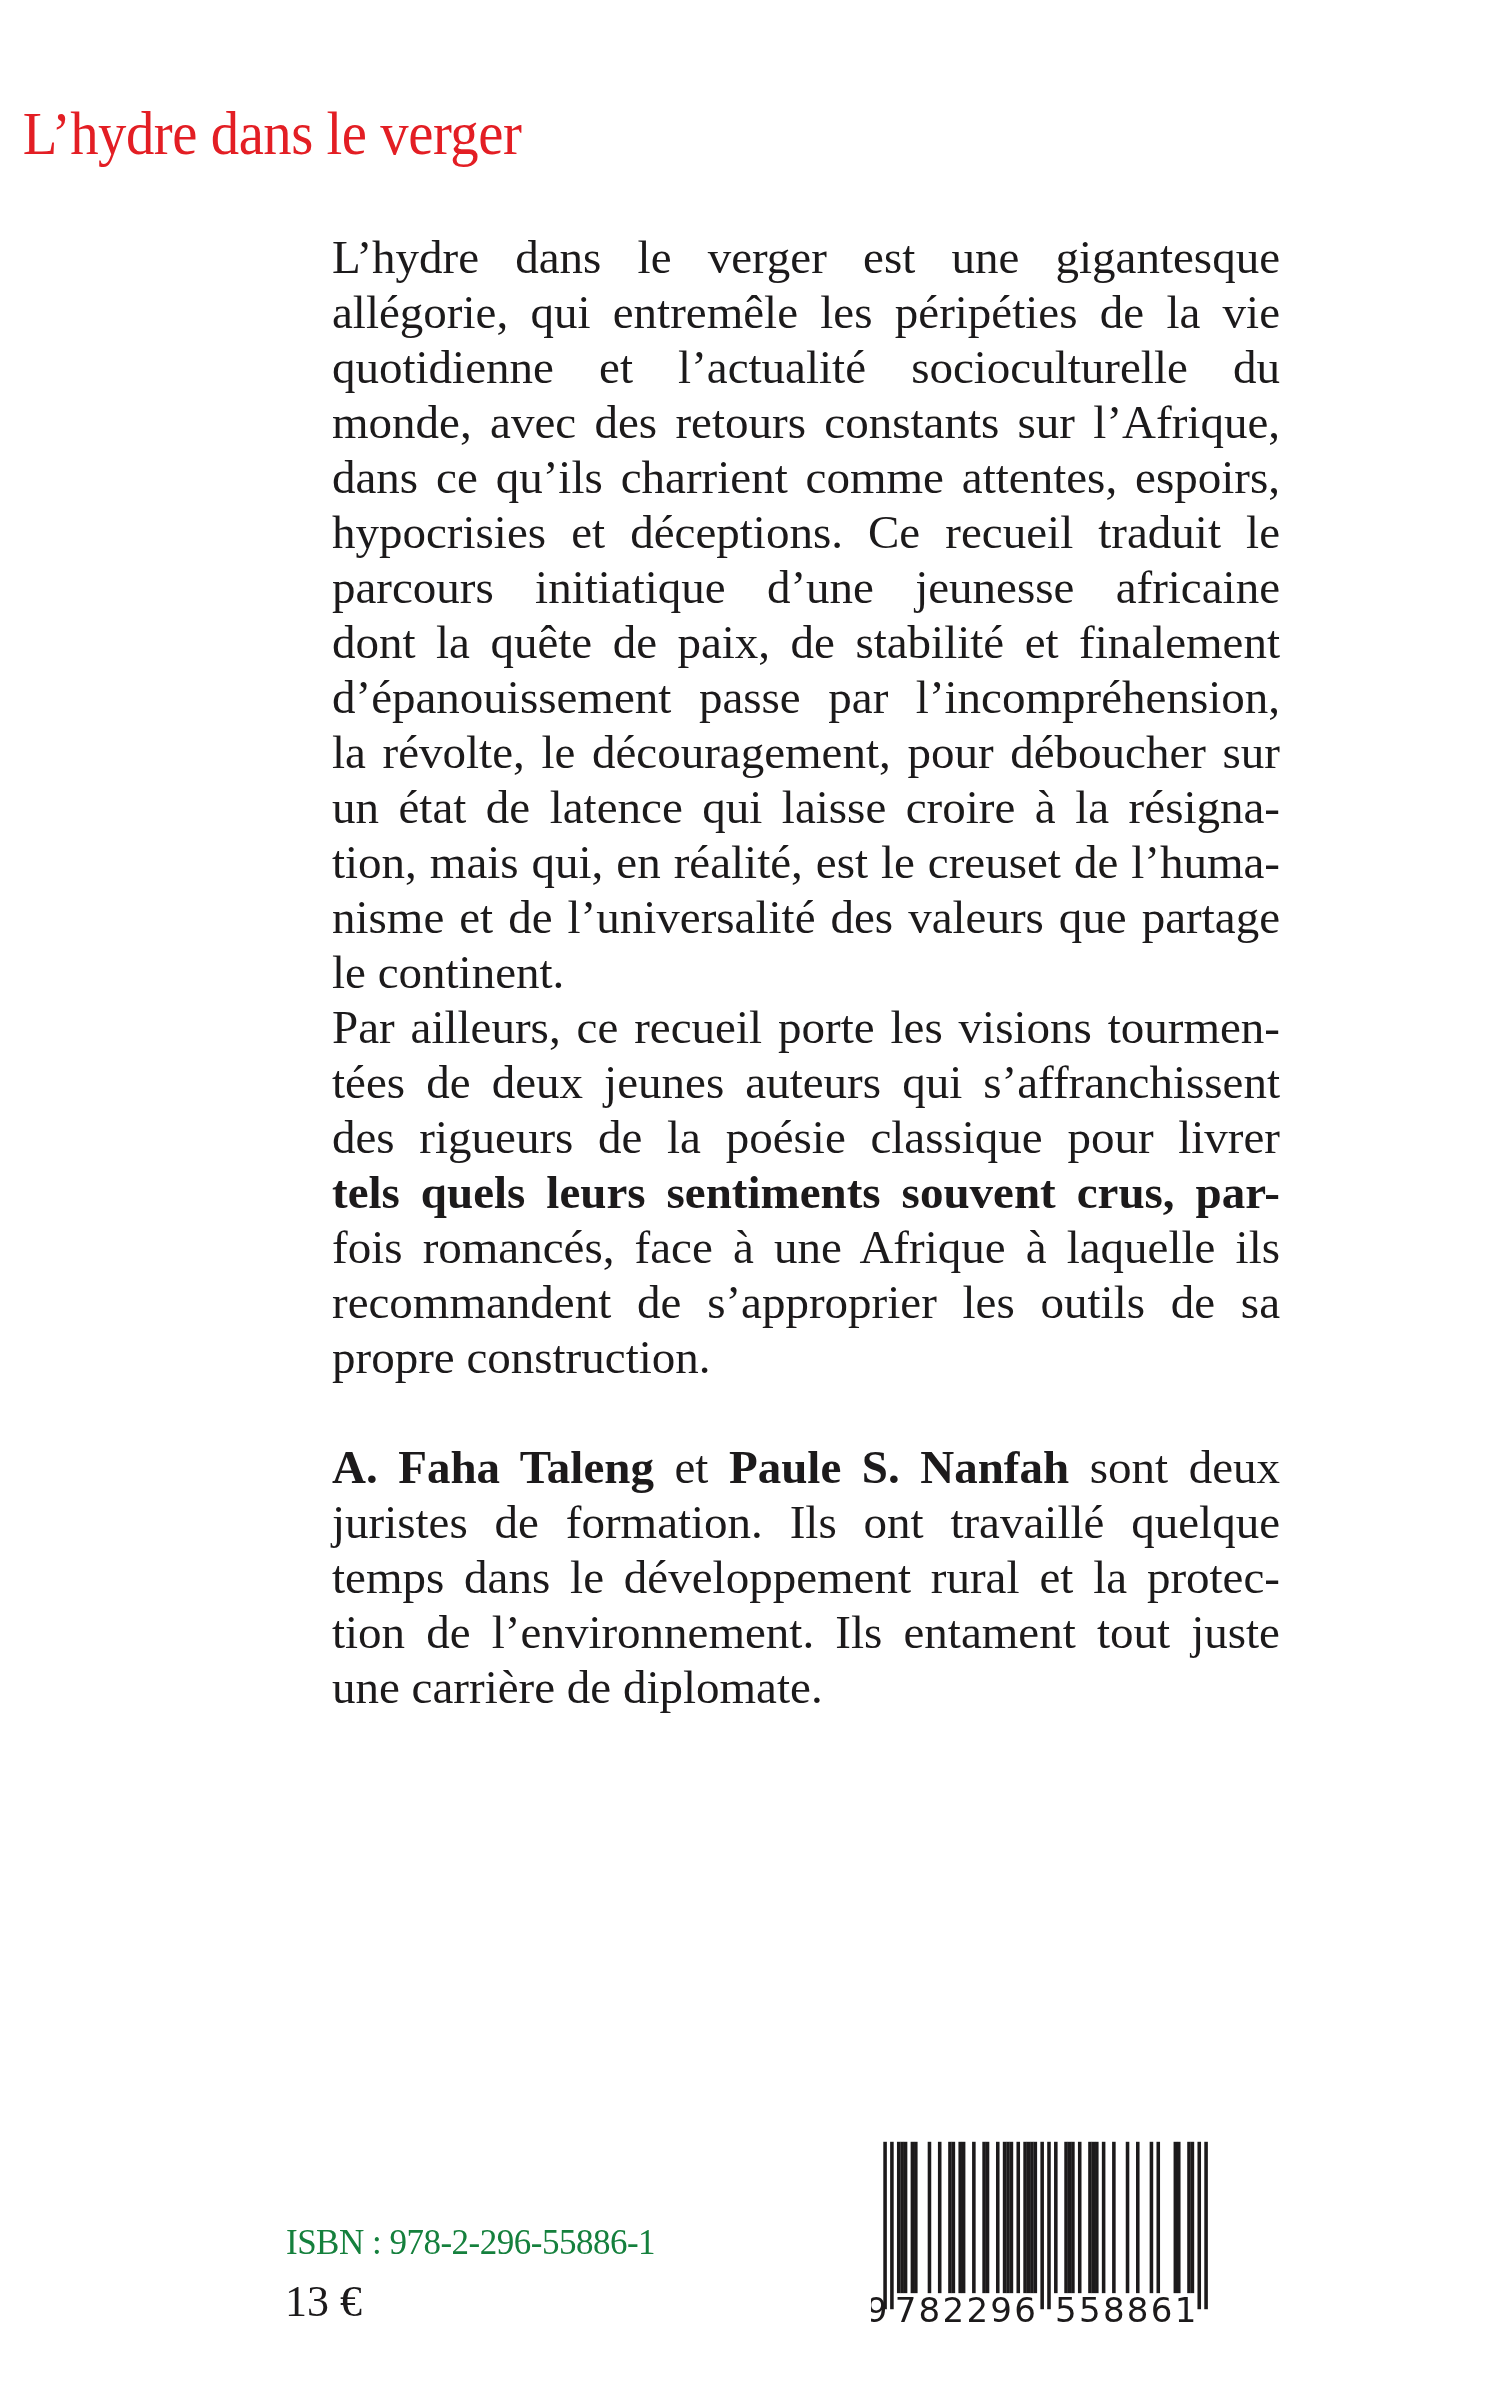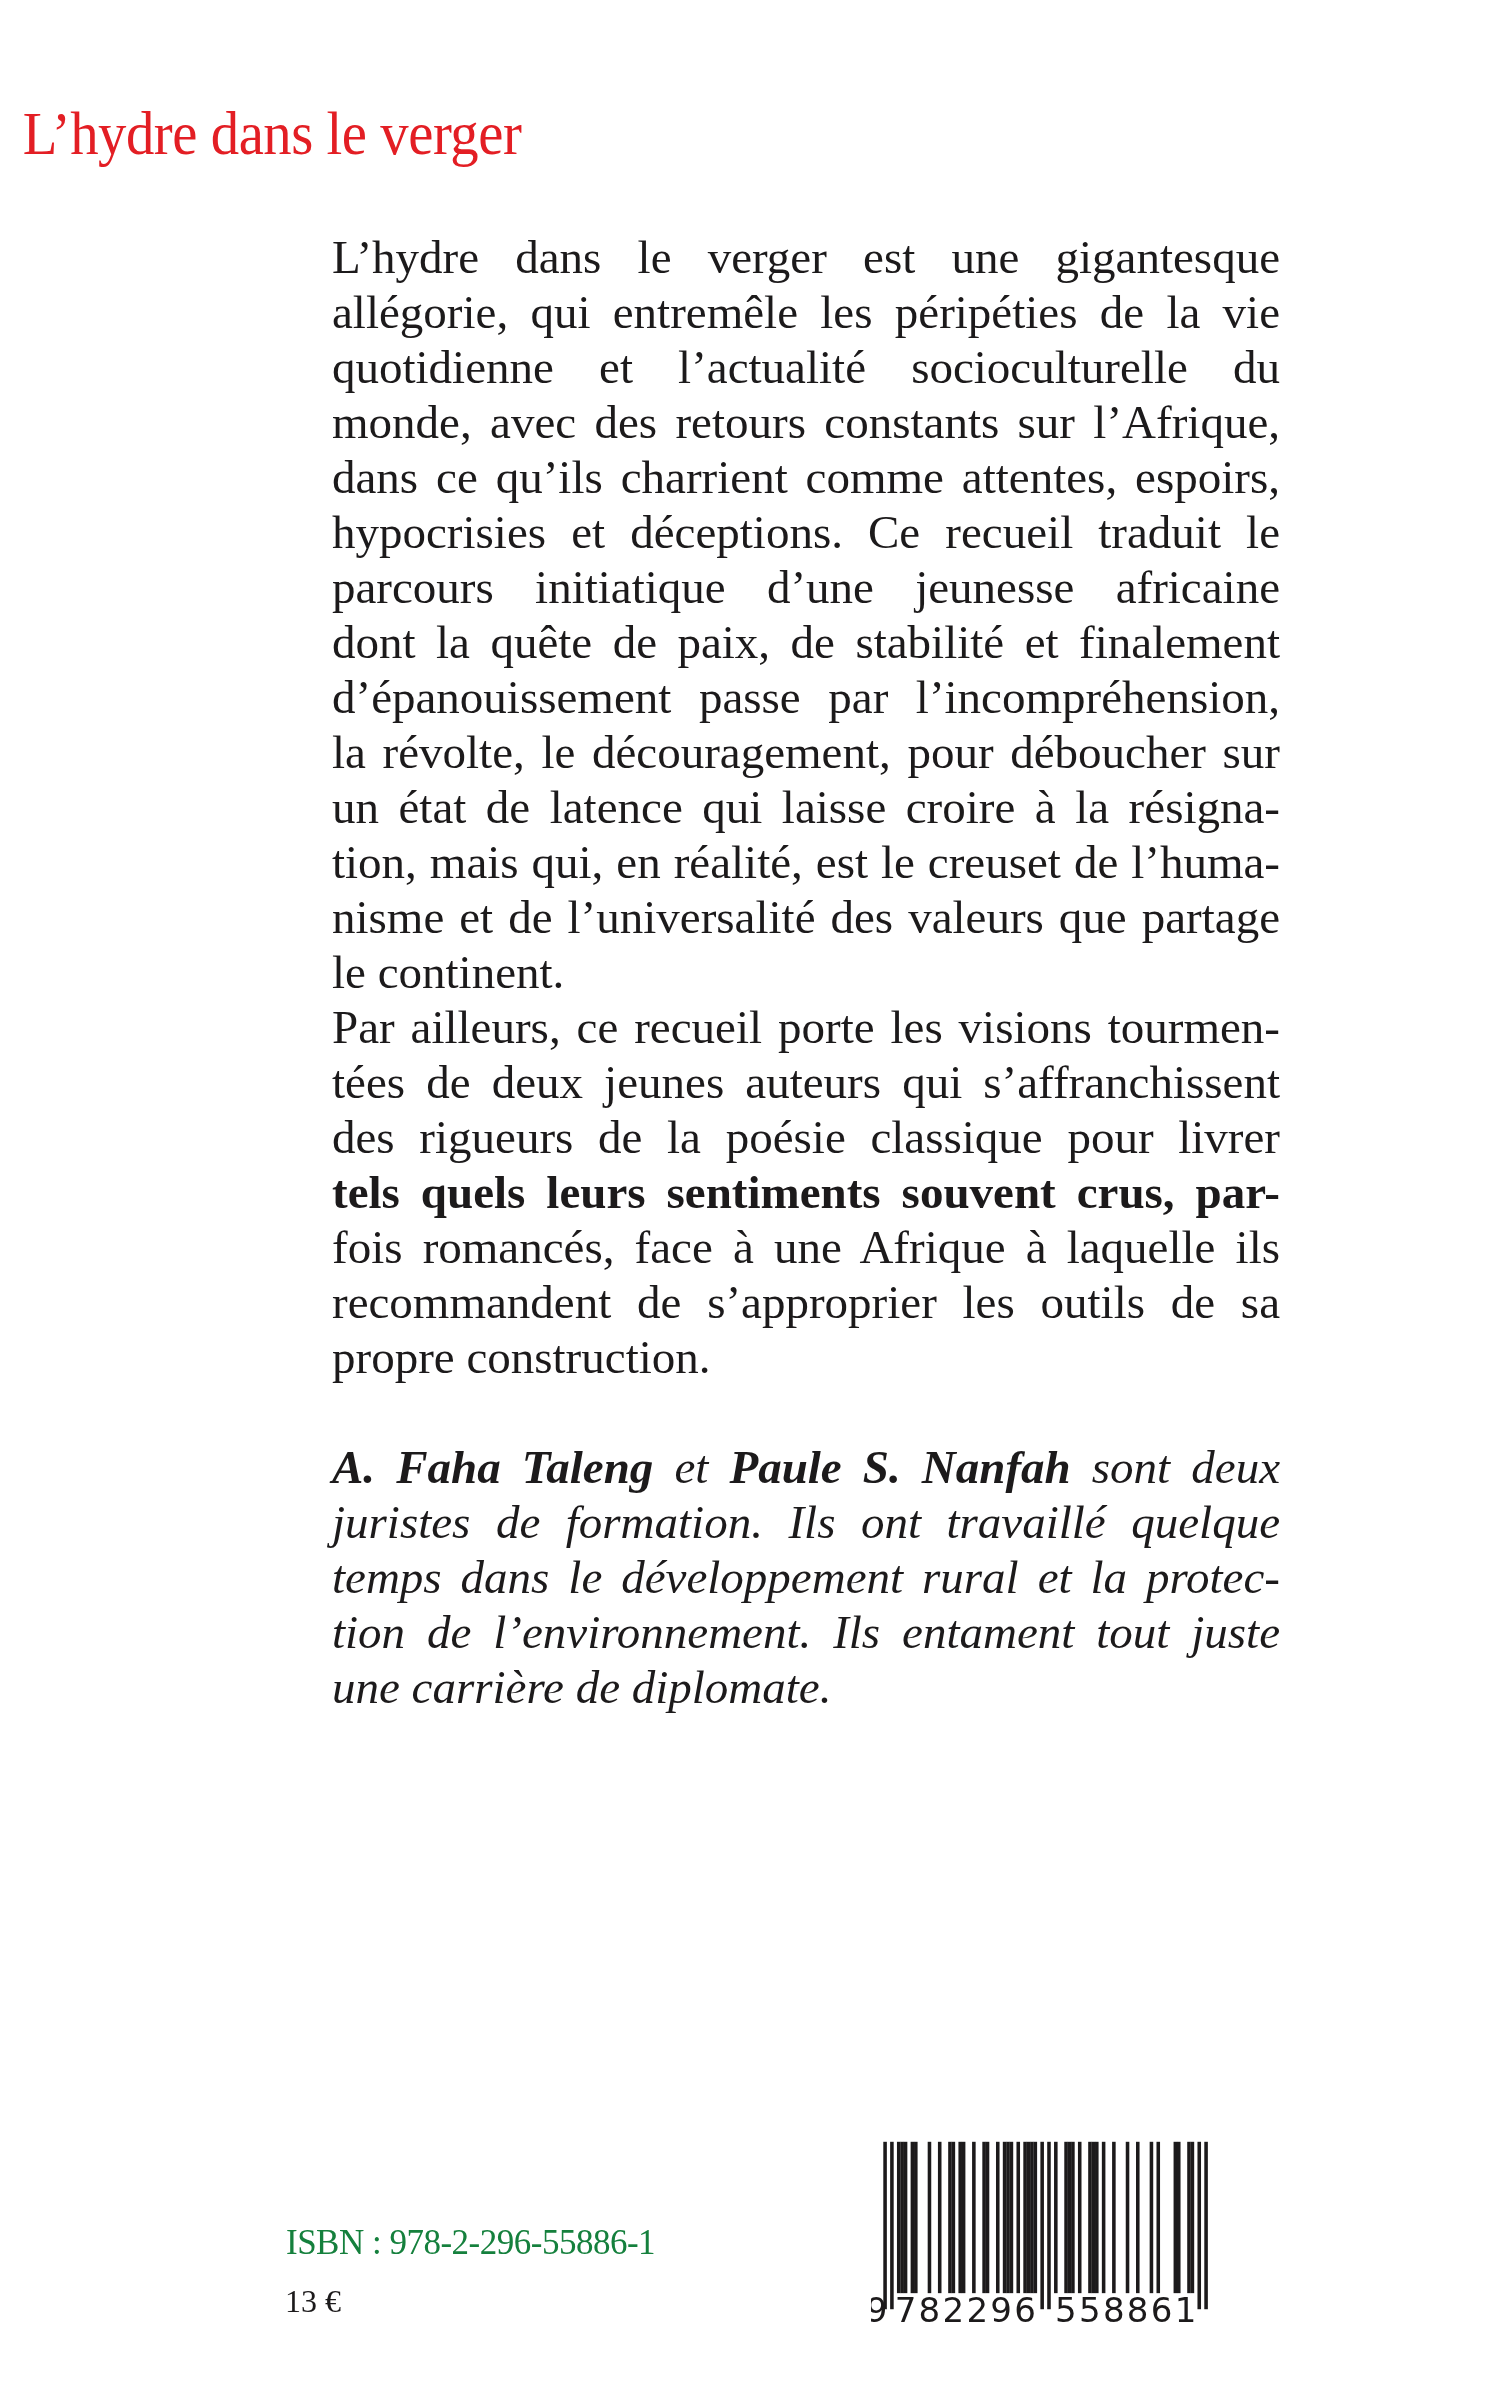--- a/index.html
+++ b/index.html
@@ -24,33 +24,33 @@
   .line {
     height: 55px; line-height: 55px; font-size: 47px;
     white-space: nowrap; overflow: visible; position: relative;
   }
   .line .txt {
     display: block; width: 100%;
     text-align: justify; text-align-last: justify;
   }
   .line.last .txt { text-align: left; text-align-last: left; }
   .line.blank { height: 55px; }
-  .line.italic { font-style: italic; }
+  .line.italic { }
   .line b { font-weight: bold; }
 
   .isbn {
     position: absolute; left: 286px; top: 2220px;
     font-family: "Liberation Serif", serif;
     font-size: 35px; line-height: 45px; color: #15803d;
     letter-spacing: -0.5px;
   }
   .price {
     position: absolute; left: 285px; top: 2275px;
     font-family: "Liberation Serif", serif;
-    font-size: 32px; line-height: 53px; color: #1c1a1b;
+    font-size: 44px; line-height: 53px; color: #1c1a1b;
   }
   .barcode {
     position: absolute; left: 871px; top: 2135px; width: 350px; height: 199px;
   }
   .barcode svg { display: block; }
   .barcode-digits text {
     font-family: "DejaVu Sans", sans-serif; font-size: 36px; fill: #1c1a1b;
   }
 </style>
 </head>

